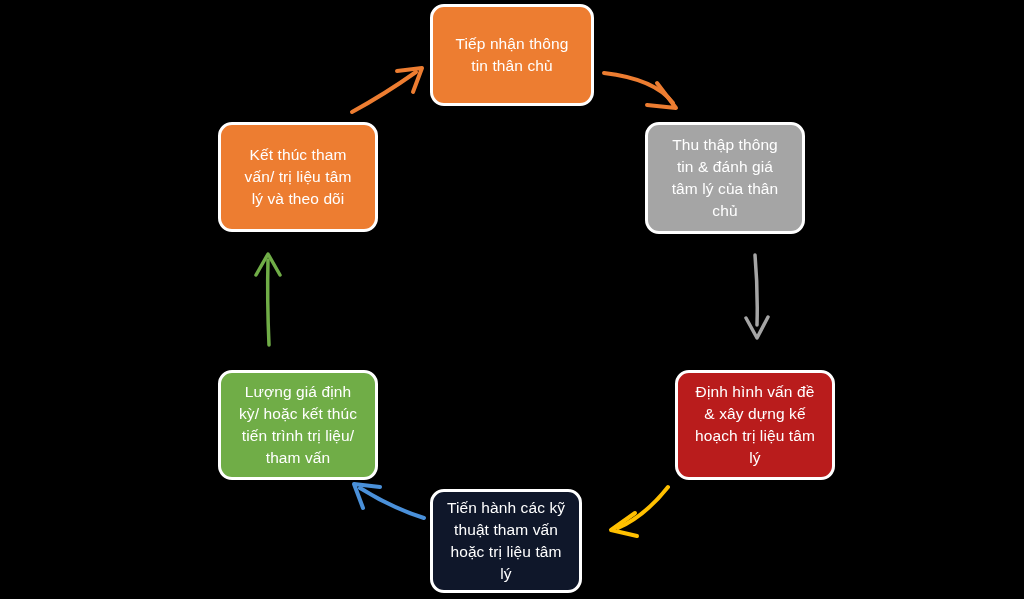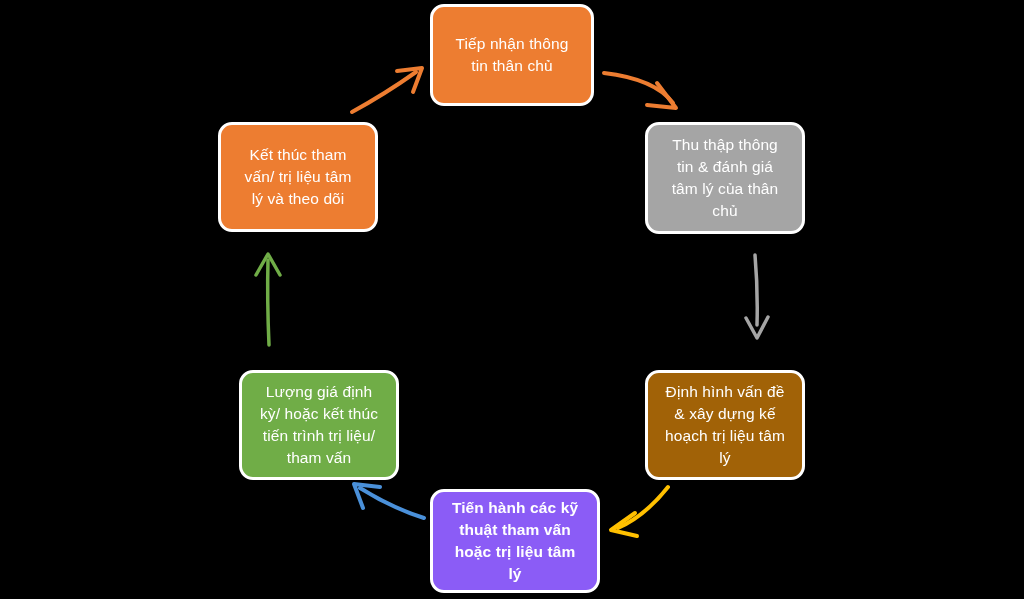--- a/index.html
+++ b/index.html
@@ -87,35 +87,35 @@
 tin thân chủ</span>
   </div>
 
   <div class="node" style="left:645px; top:122px; width:160px; height:112px; background:#A5A5A5;">
     <span class="label">Thu thập thông
 tin &amp; đánh giá
 tâm lý của thân
 chủ</span>
   </div>
 
-  <div class="node" style="left:645px; top:370px; width:160px; height:110px; background:#a16207;">
+  <div class="node" style="left:675px; top:370px; width:160px; height:110px; background:#b91c1c;">
     <span class="label">Định hình vấn đề
 &amp; xây dựng kế
 hoạch trị liệu tâm
 lý</span>
   </div>
 
-  <div class="node" style="left:430px; top:489px; width:170px; height:104px; background:#8b5cf6;font-weight:bold;">
+  <div class="node" style="left:430px; top:489px; width:152px; height:104px; background:#0f172a;">
     <span class="label">Tiến hành các kỹ
 thuật tham vấn
 hoặc trị liệu tâm
 lý</span>
   </div>
 
-  <div class="node" style="left:218px; top:370px; width:160px; height:110px; background:#70AD47;margin-left:21px;">
+  <div class="node" style="left:218px; top:370px; width:160px; height:110px; background:#70AD47;">
     <span class="label">Lượng giá định
 kỳ/ hoặc kết thúc
 tiến trình trị liệu/
 tham vấn</span>
   </div>
 
   <div class="node" style="left:218px; top:122px; width:160px; height:110px; background:#ED7D31;text-align:center;">
     <span class="label">Kết thúc tham
 vấn/ trị liệu tâm
 lý và theo dõi</span>

